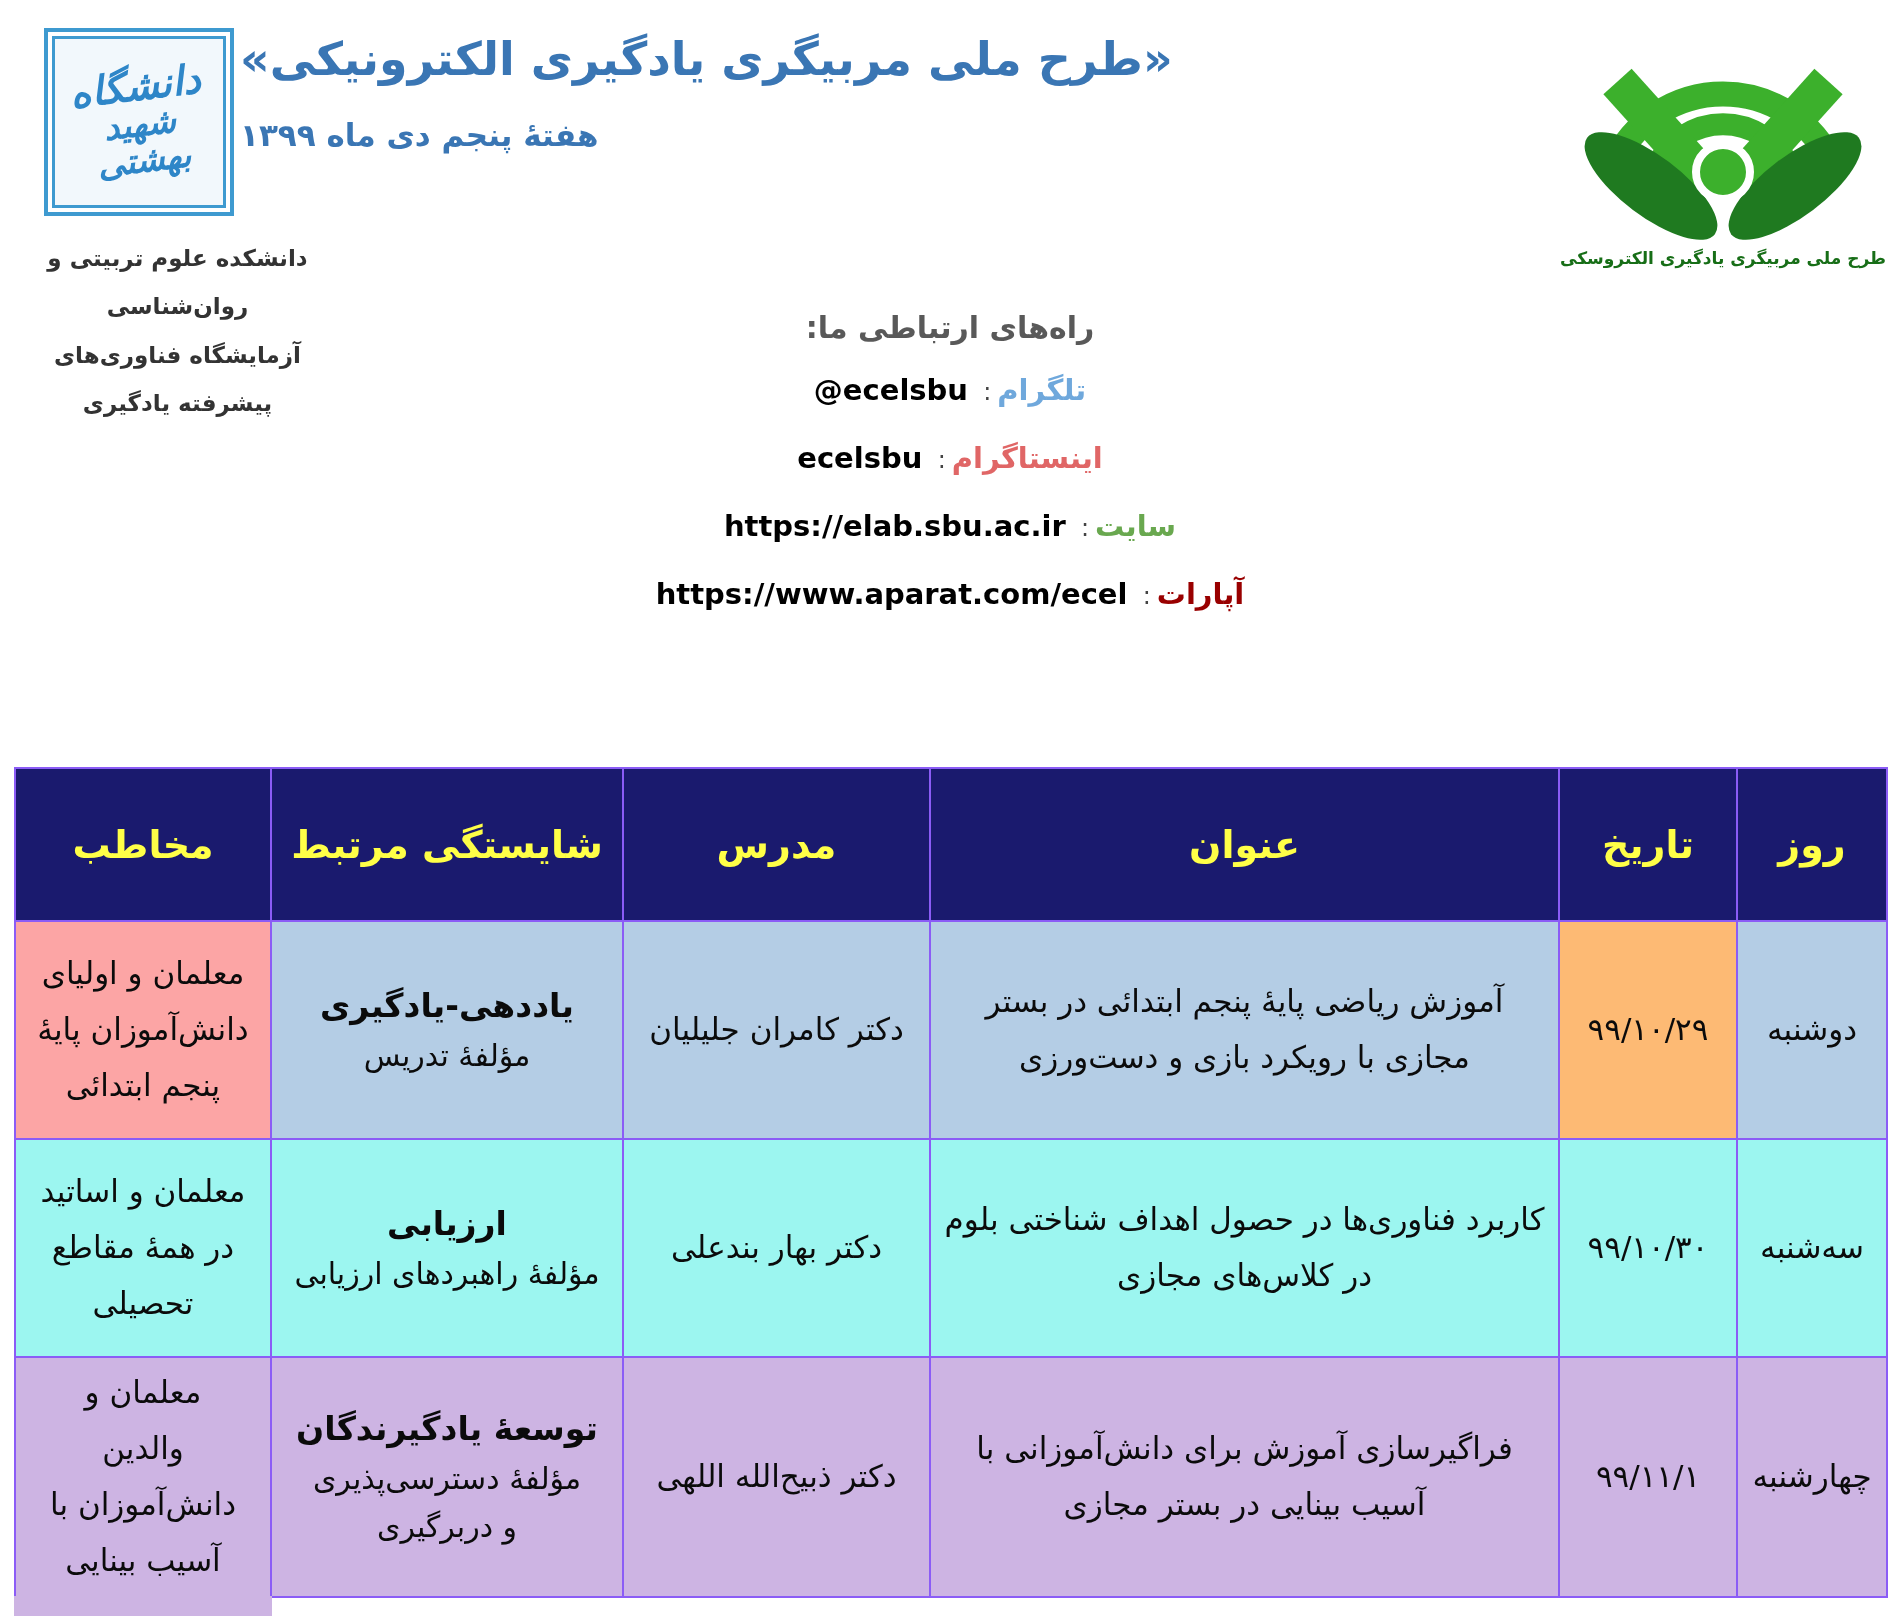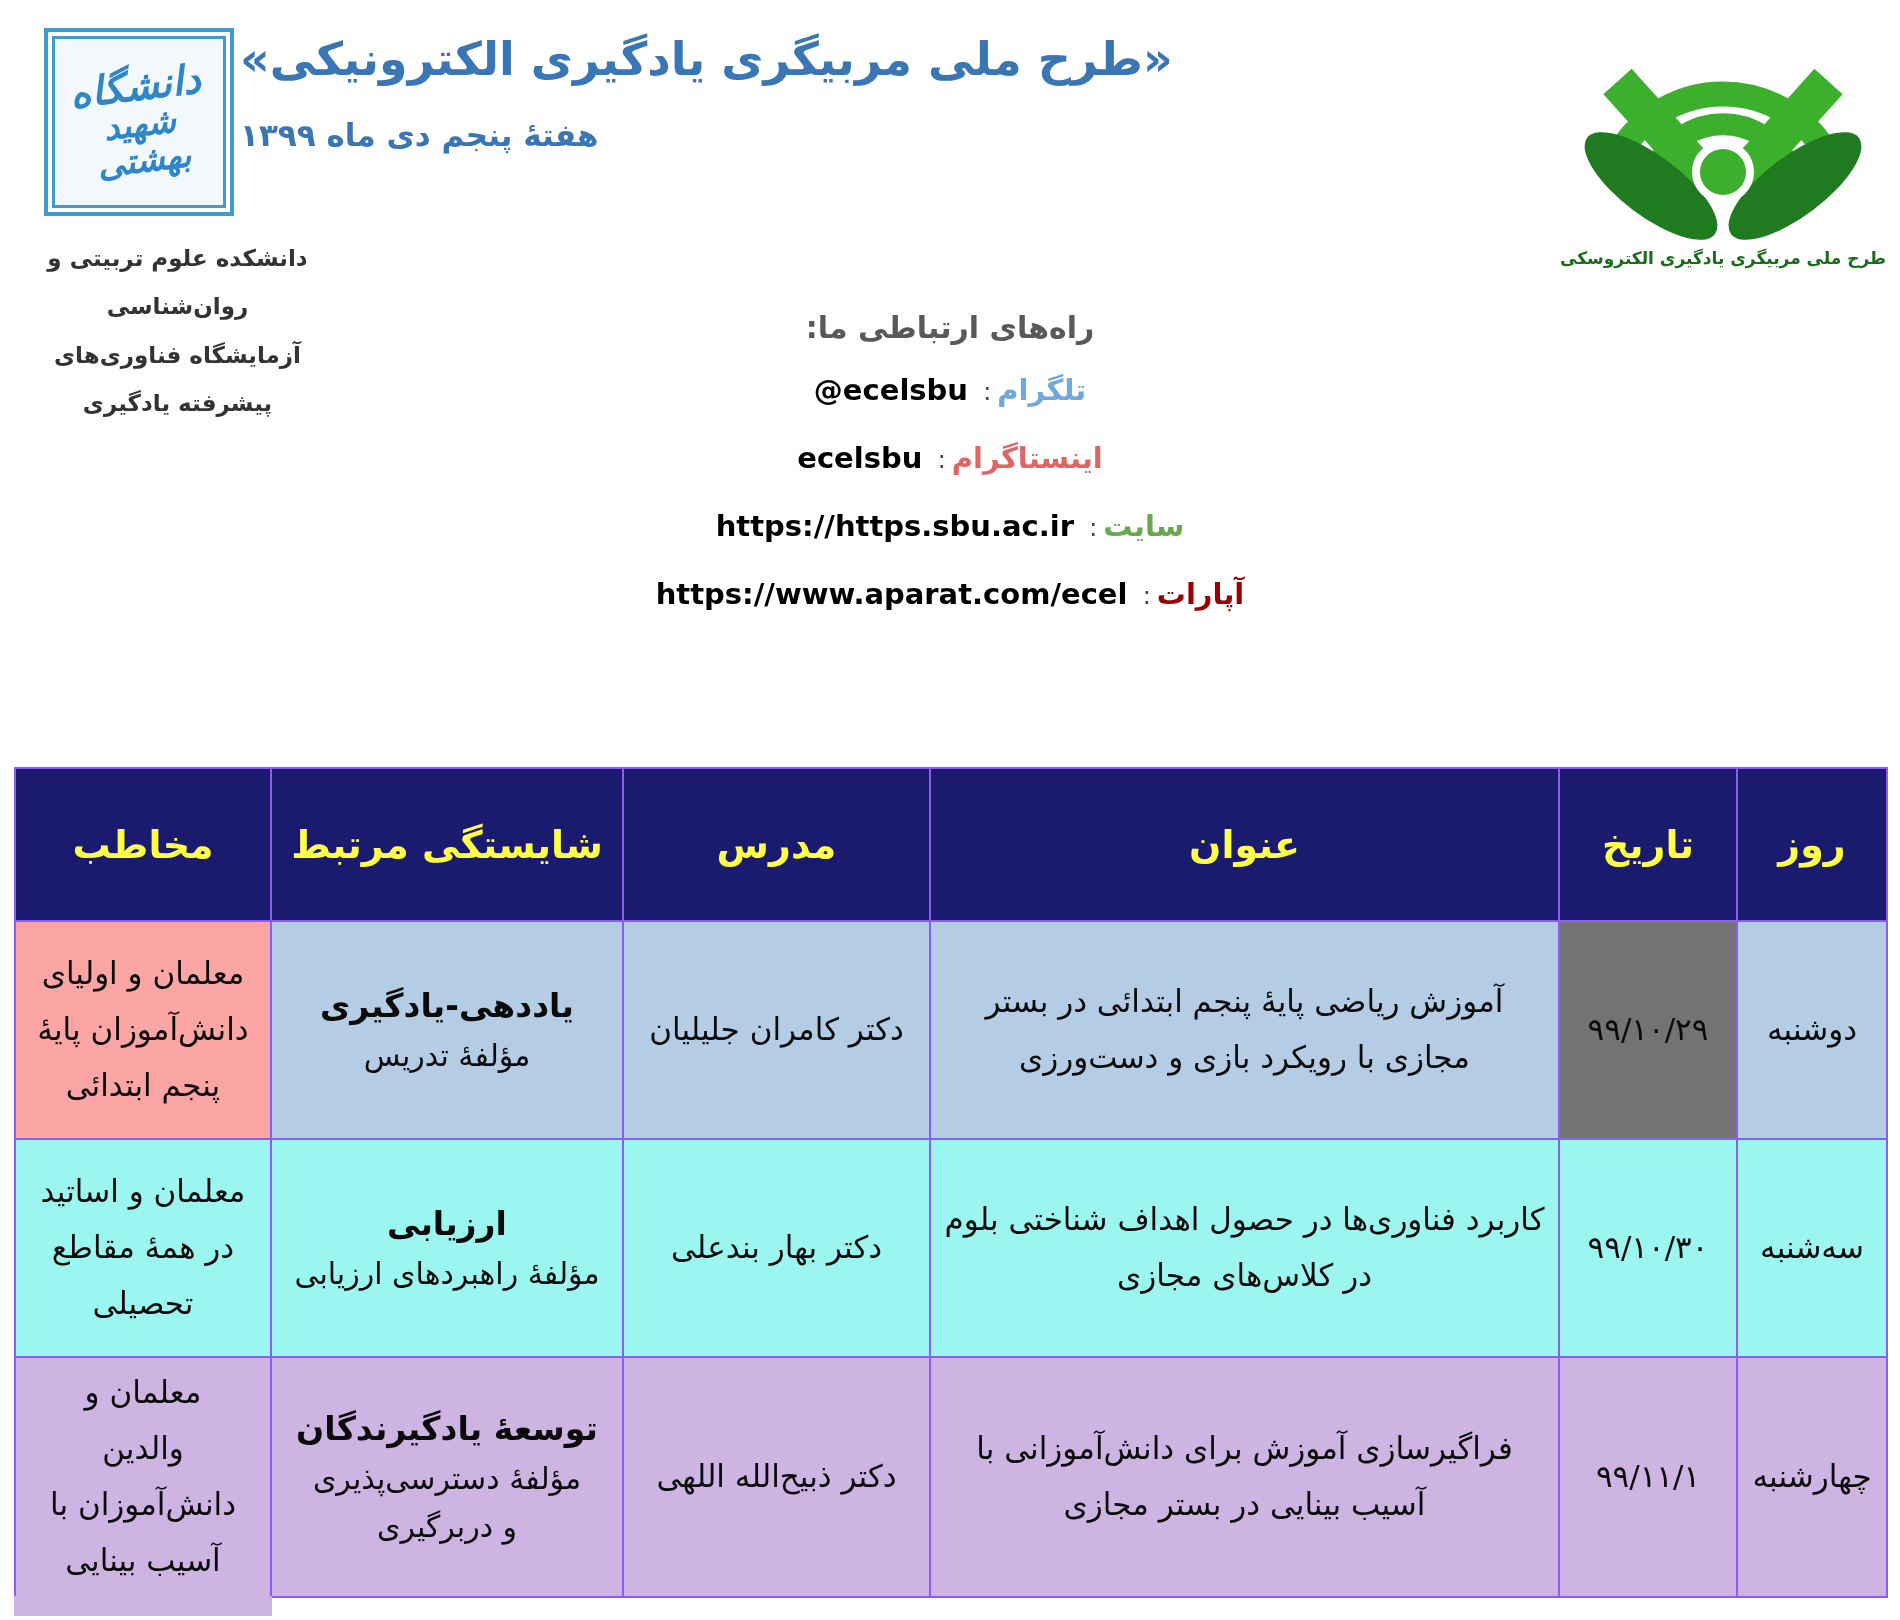--- a/index.html
+++ b/index.html
@@ -132,21 +132,21 @@
       <circle cx="160" cy="158" r="27" fill="#3cb02c" stroke="#ffffff" stroke-width="8"></circle>
     </svg>
     <div class="prog-caption">طرح ملی مربیگری یادگیری الکتروسکی</div>
   </div>
 
   <div class="contact">
     <div class="contact-heading">راه‌های ارتباطی ما:</div>
     <div id="contact-list">
         <div class="contact-line"><span class="contact-label" style="color: rgb(111, 168, 220);">تلگرام</span><span class="contact-colon">:</span> <span class="contact-value" dir="ltr">@ecelsbu</span></div>
         <div class="contact-line"><span class="contact-label" style="color: rgb(224, 102, 102);">اینستاگرام</span><span class="contact-colon">:</span> <span class="contact-value" dir="ltr">ecelsbu</span></div>
-        <div class="contact-line"><span class="contact-label" style="color: rgb(105, 168, 79);">سایت</span><span class="contact-colon">:</span> <span class="contact-value" dir="ltr">https://https.sbu.ac.ir</span></div>
+        <div class="contact-line"><span class="contact-label" style="color: rgb(105, 168, 79);">سایت</span><span class="contact-colon">:</span> <span class="contact-value" dir="ltr">https://elab.sbu.ac.ir</span></div>
         <div class="contact-line"><span class="contact-label" style="color: rgb(153, 0, 0);">آپارات</span><span class="contact-colon">:</span> <span class="contact-value" dir="ltr">https://www.aparat.com/ecel</span></div>
       </div>
   </div>
 
 
   <table class="schedule">
     <colgroup>
       <col style="width:150px">
         <col style="width:178px">
         <col style="width:629px">
@@ -160,21 +160,21 @@
           <th>تاریخ</th>
           <th>عنوان</th>
           <th>مدرس</th>
           <th>شایستگی مرتبط</th>
           <th>مخاطب</th>
         </tr>
       </thead>
     <tbody id="schedule-body">
         <tr>
           <td class="col-day" style="background: rgb(180, 205, 229);">دوشنبه</td>
-          <td class="col-date" style="background: #737373;">۹۹/۱۰/۲۹</td>
+          <td class="col-date" style="background: #fdba74;">۹۹/۱۰/۲۹</td>
           <td class="col-title" style="background: rgb(180, 205, 229);">آموزش ریاضی پایهٔ پنجم ابتدائی در بستر
 مجازی با رویکرد بازی و دست‌ورزی</td>
           <td class="col-instructor" style="background: rgb(180, 205, 229);">دکتر کامران جلیلیان</td>
           <td class="col-competency" style="background: rgb(180, 205, 229);">
             <div class="comp-main">یاددهی-یادگیری</div>
             <div class="comp-sub">مؤلفهٔ تدریس</div>
           </td>
           <td class="col-audience" style="background: #fca5a5;">معلمان و اولیای
 دانش‌آموزان پایهٔ
 پنجم ابتدائی</td>

